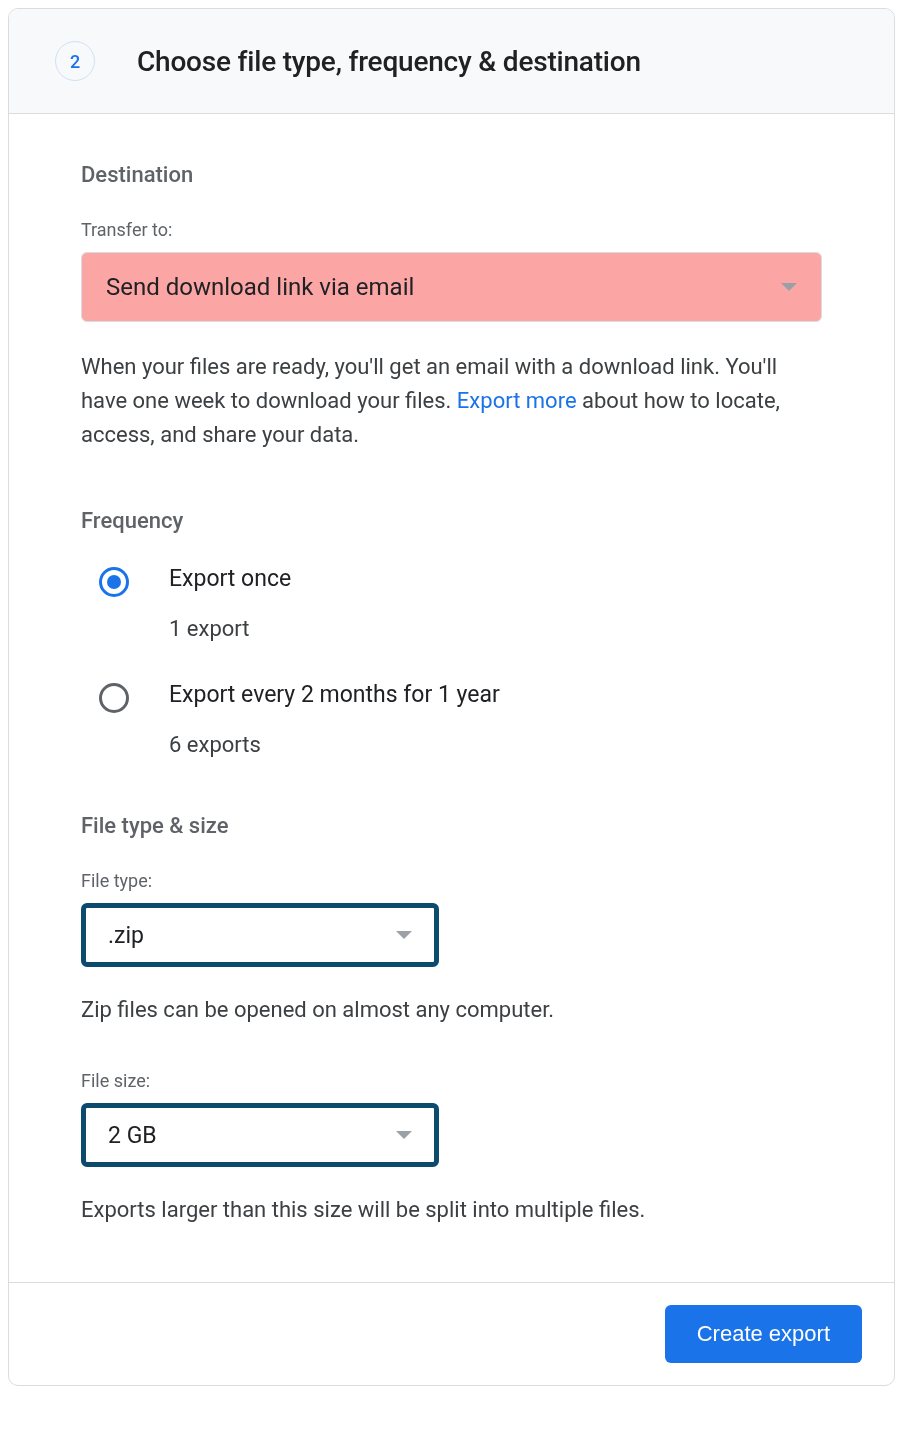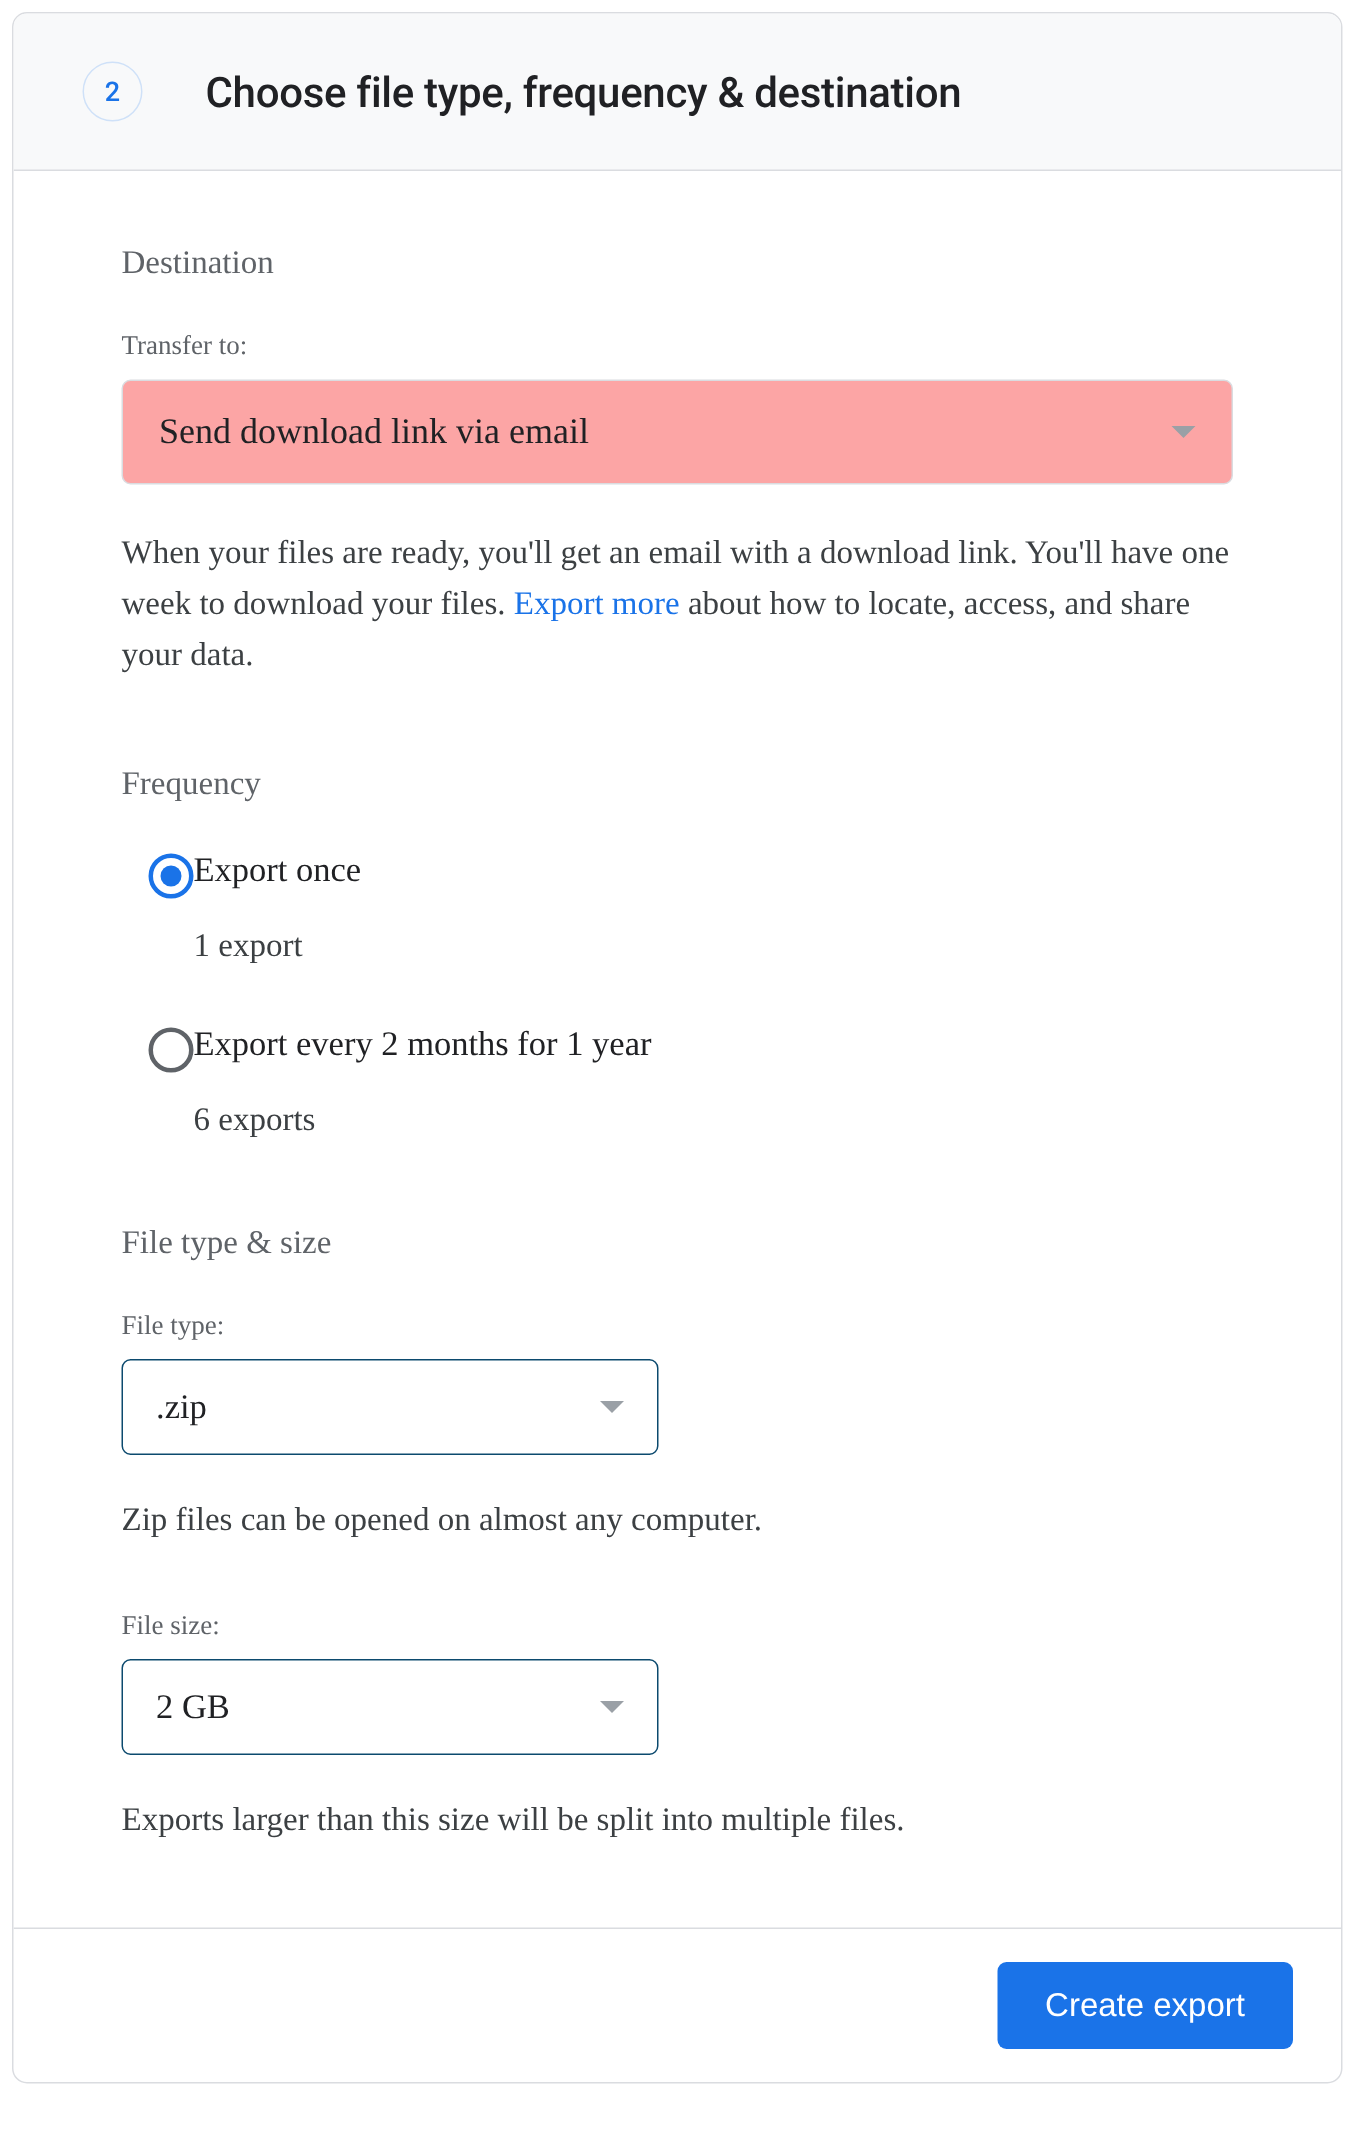--- a/index.html
+++ b/index.html
@@ -41,21 +41,20 @@
       flex-shrink: 0;
     }
     .header-title {
       font-size: 28px;
       color: #202124;
       font-weight: 500;
       letter-spacing: -0.2px;
     }
     .body {
       padding: 48px 72px 56px 72px;
-      font-family: Liberation Serif, serif;
     }
     .section-title {
       font-size: 22px;
       color: #5f6368;
       font-weight: 500;
       margin-bottom: 32px;
     }
     .field-label {
       font-size: 18px;
       color: #5f6368;
@@ -93,20 +92,21 @@
     .description a {
       color: #1a73e8;
       text-decoration: none;
     }
     .section-block {
       margin-top: 56px;
     }
     .radio-option {
       display: flex;
       align-items: flex-start;
+      gap: 40px;
       padding-left: 18px;
       margin-bottom: 40px;
       cursor: pointer;
     }
     .radio-option:last-of-type {
       margin-bottom: 0;
     }
     .radio-outer {
       width: 30px;
       height: 30px;
@@ -136,21 +136,21 @@
       font-size: 23px;
       color: #202124;
     }
     .radio-sub {
       font-size: 22px;
       color: #3c4043;
     }
     .select-small {
       width: 358px;
       height: 64px;
-      border: 1px solid #0c4a6e;
+      border: 5px solid #0c4a6e;
       border-radius: 6px;
       padding: 0 22px;
       display: flex;
       align-items: center;
       justify-content: space-between;
       cursor: pointer;
       background: #fff;
     }
     .select-small .select-text {
       font-size: 23px;

